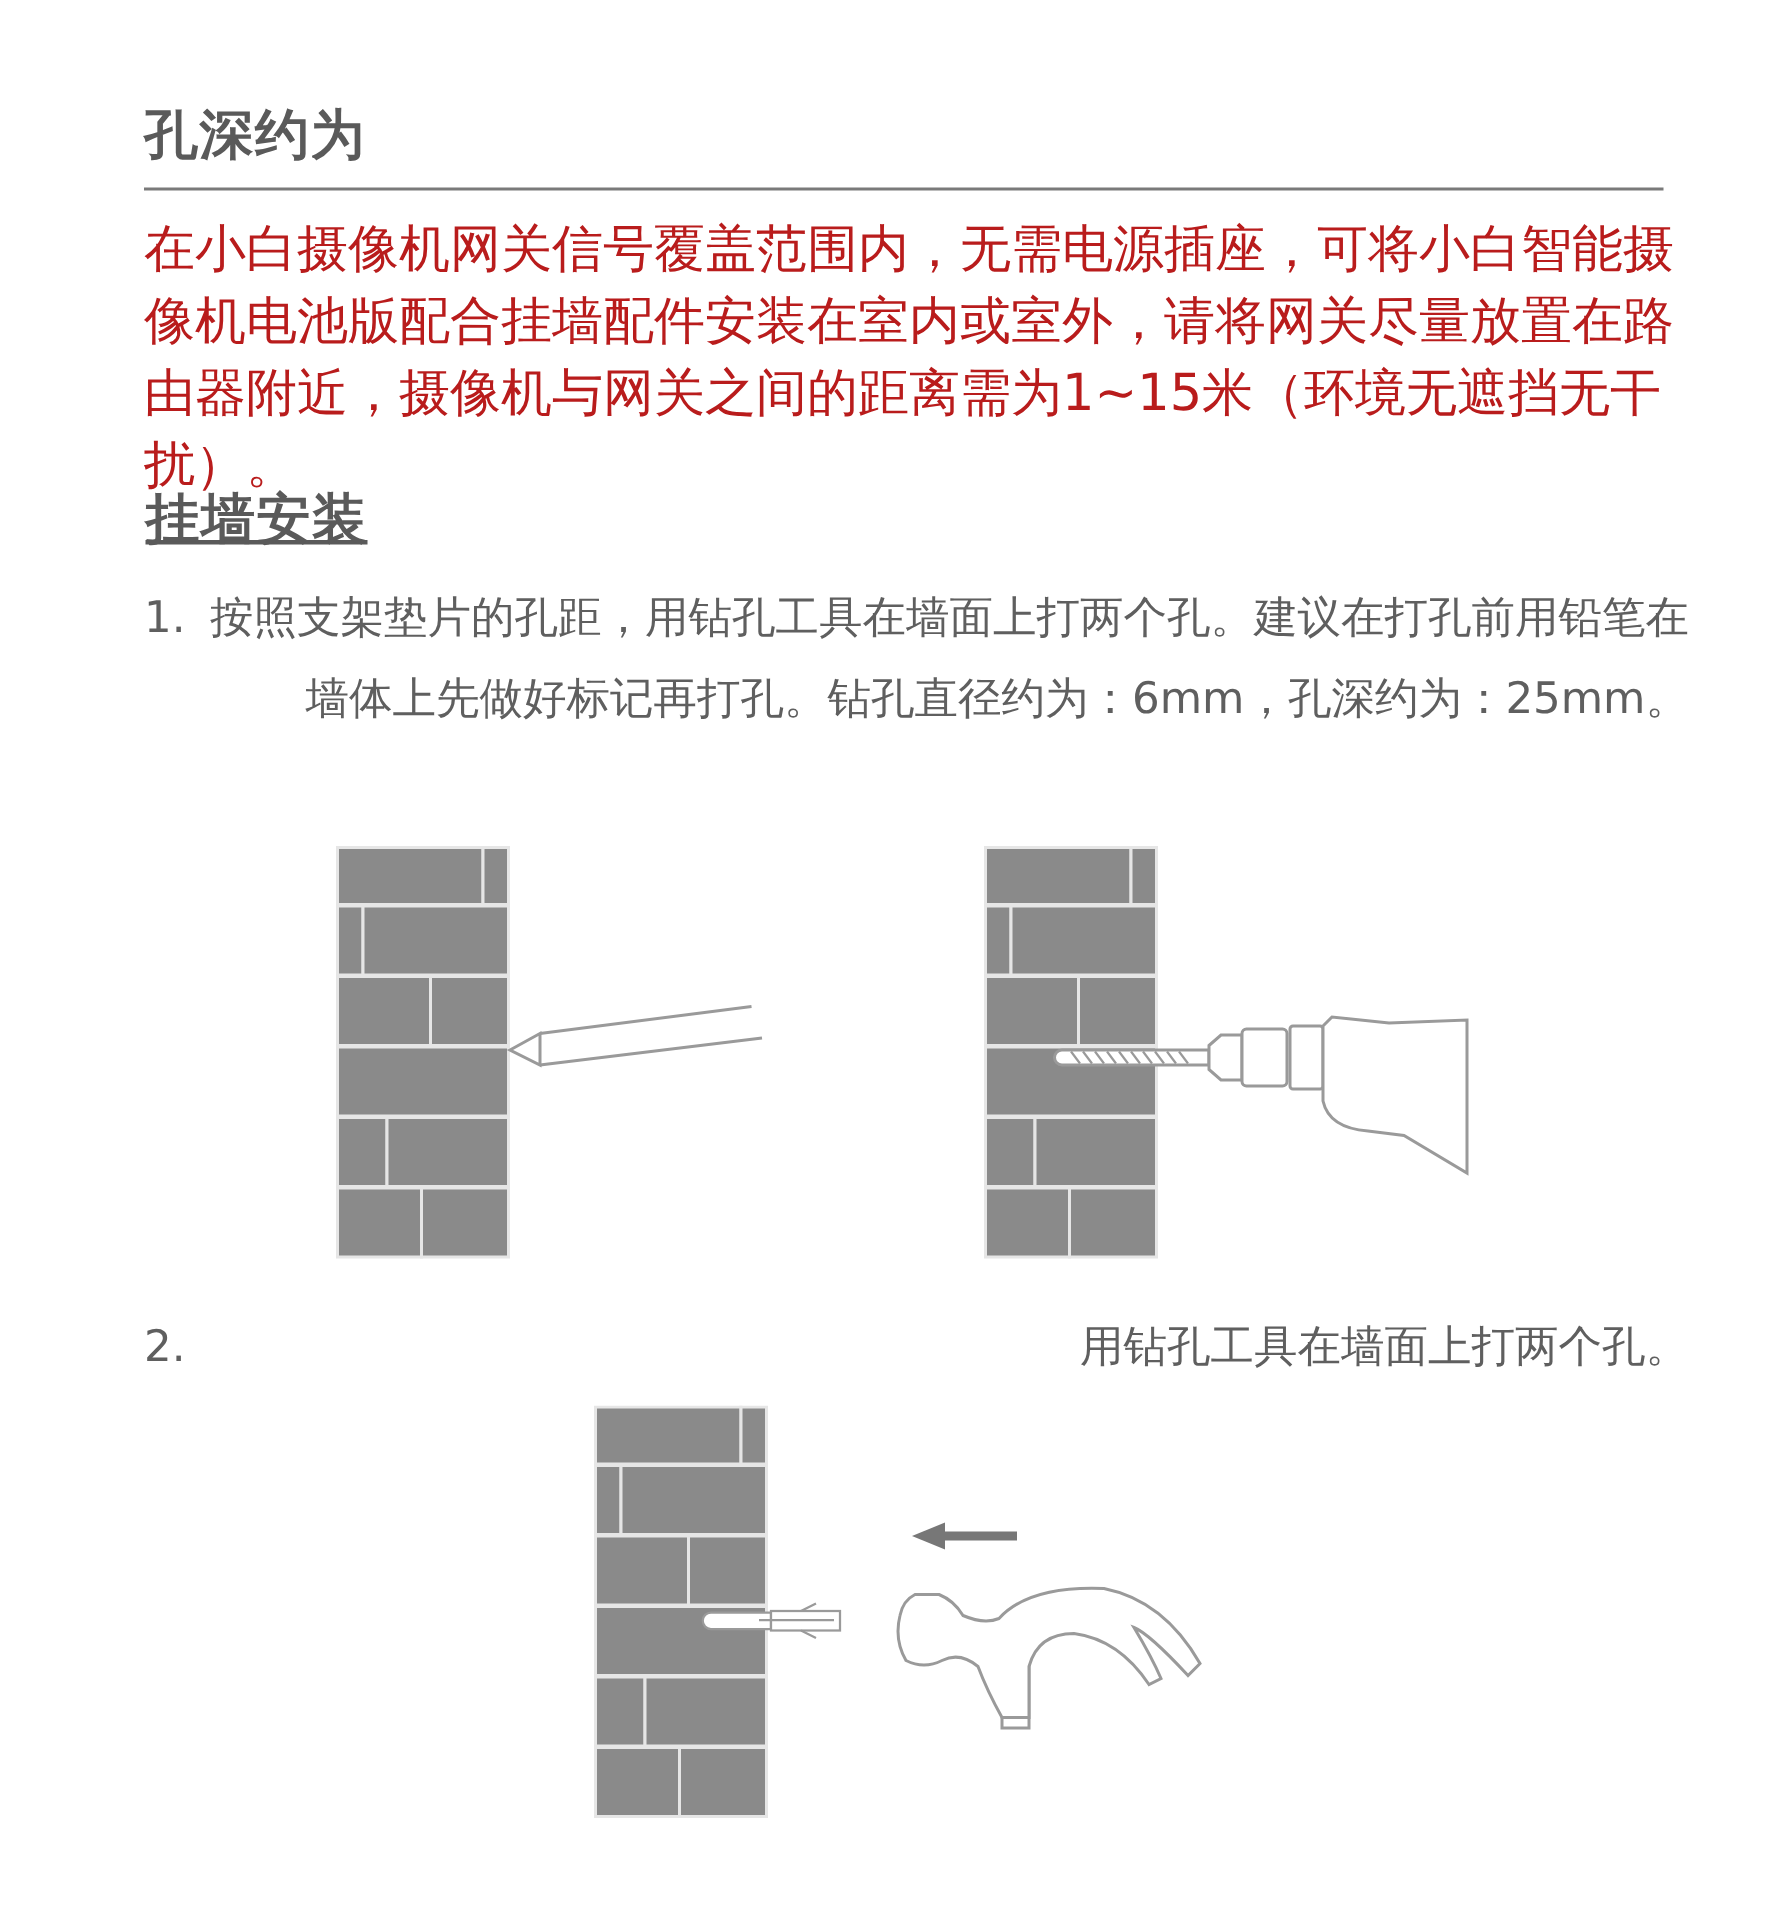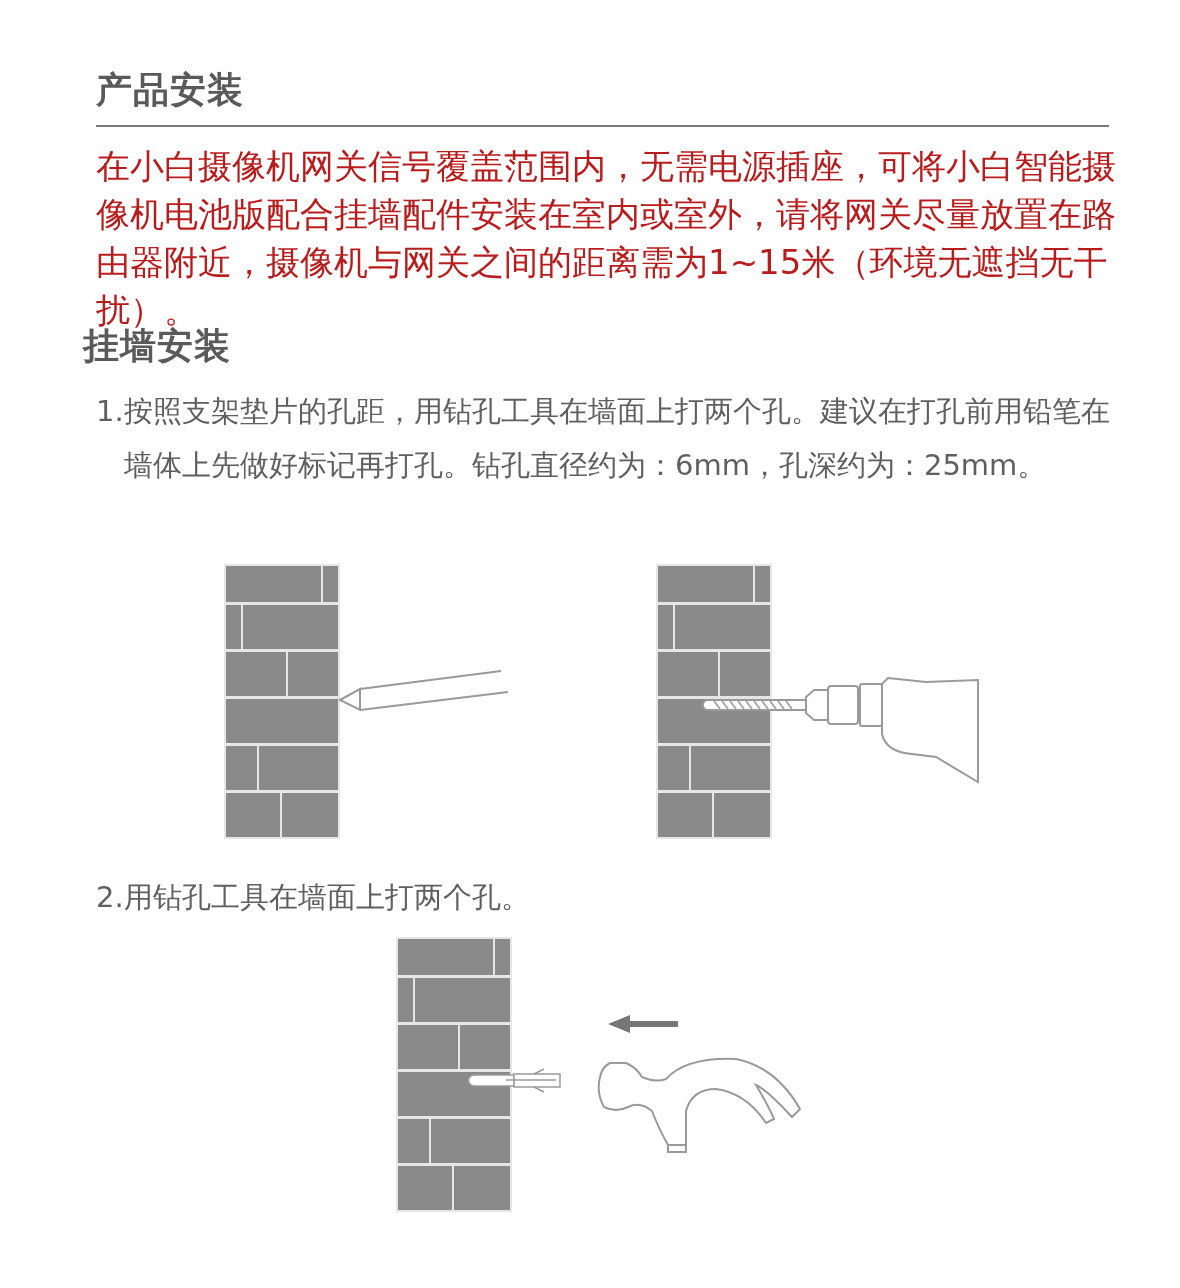--- a/index.html
+++ b/index.html
@@ -1,31 +1,31 @@
 <!DOCTYPE html>
 <html><head>
 <meta charset="utf-8">
 <style>
   html,body{margin:0;padding:0;background:#ffffff;}
   body{width:1180px;height:1288px;position:relative;overflow:hidden;
        font-family:"DejaVu Sans","Liberation Sans",sans-serif;color:#5f5f5f;}
   .h1{position:absolute;left:96px;top:66px;font-size:36px;font-weight:bold;color:#5a5a5a;letter-spacing:1px;}
   .rule{position:absolute;left:96px;top:125px;width:1013px;height:2px;background:#7a7a7a;}
   .para{position:absolute;left:96px;top:142px;width:1020px;font-size:34px;line-height:48px;color:#b91c1c;}
-  .h2{position:absolute;left:83px;top:322px;font-size:36px;font-weight:bold;color:#5a5a5a;letter-spacing:1px;}
+  .h2{position:absolute;left:97px;top:322px;font-size:36px;font-weight:bold;color:#5a5a5a;letter-spacing:1px;text-decoration:underline;}
   .step{position:absolute;left:96px;font-size:29px;line-height:54px;color:#5f5f5f;width:1030px;}
   .step .num{position:absolute;left:0;top:0;}
-  .step .txt{display:block;padding-left:28px;}
+  .step .txt{display:block;padding-left:28px;text-align:right;}
   .fig{position:absolute;}
   svg{display:block;}
 </style>
 </head>
 <body>
 
-<div class="h1">产品安装</div>
+<div class="h1">孔深约为</div>
 <div class="rule"></div>
 <div class="para">在小白摄像机网关信号覆盖范围内，无需电源插座，可将小白智能摄像机电池版配合挂墙配件安装在室内或室外，请将网关尽量放置在路由器附近，摄像机与网关之间的距离需为1~15米（环境无遮挡无干扰）。</div>
 <div class="h2">挂墙安装</div>
 
 <div class="step" style="top:384px;">
   <span class="num">1.</span>
   <span class="txt">按照支架垫片的孔距，用钻孔工具在墙面上打两个孔。建议在打孔前用铅笔在墙体上先做好标记再打孔。钻孔直径约为：6mm，孔深约为：25mm。</span>
 </div>
 
 <div class="fig" style="left:224px;top:564px;">

